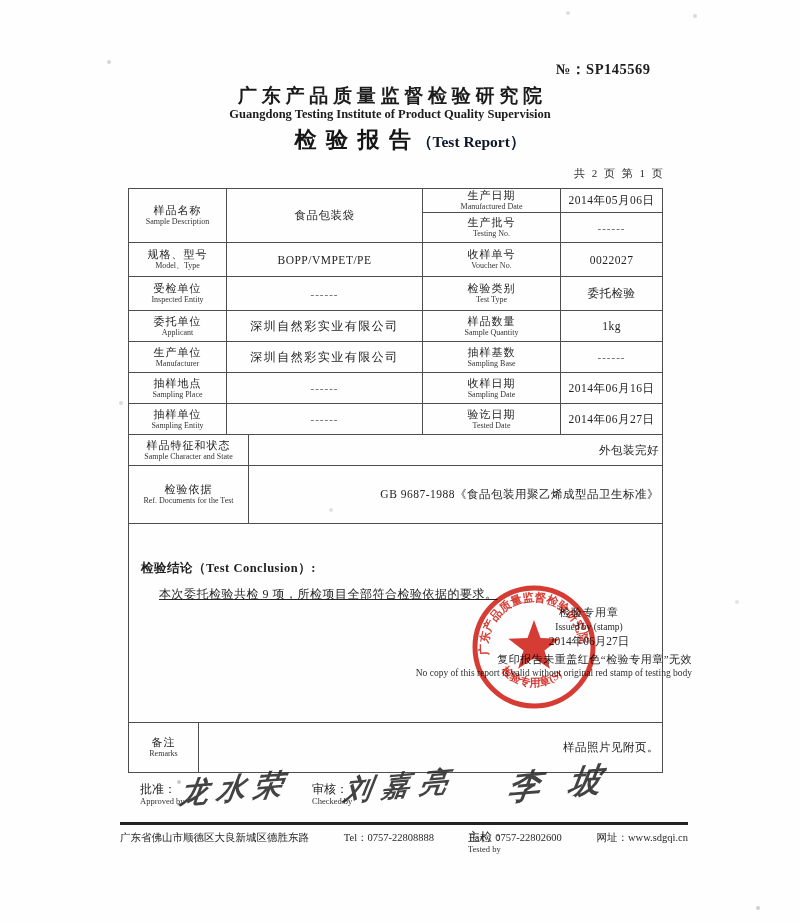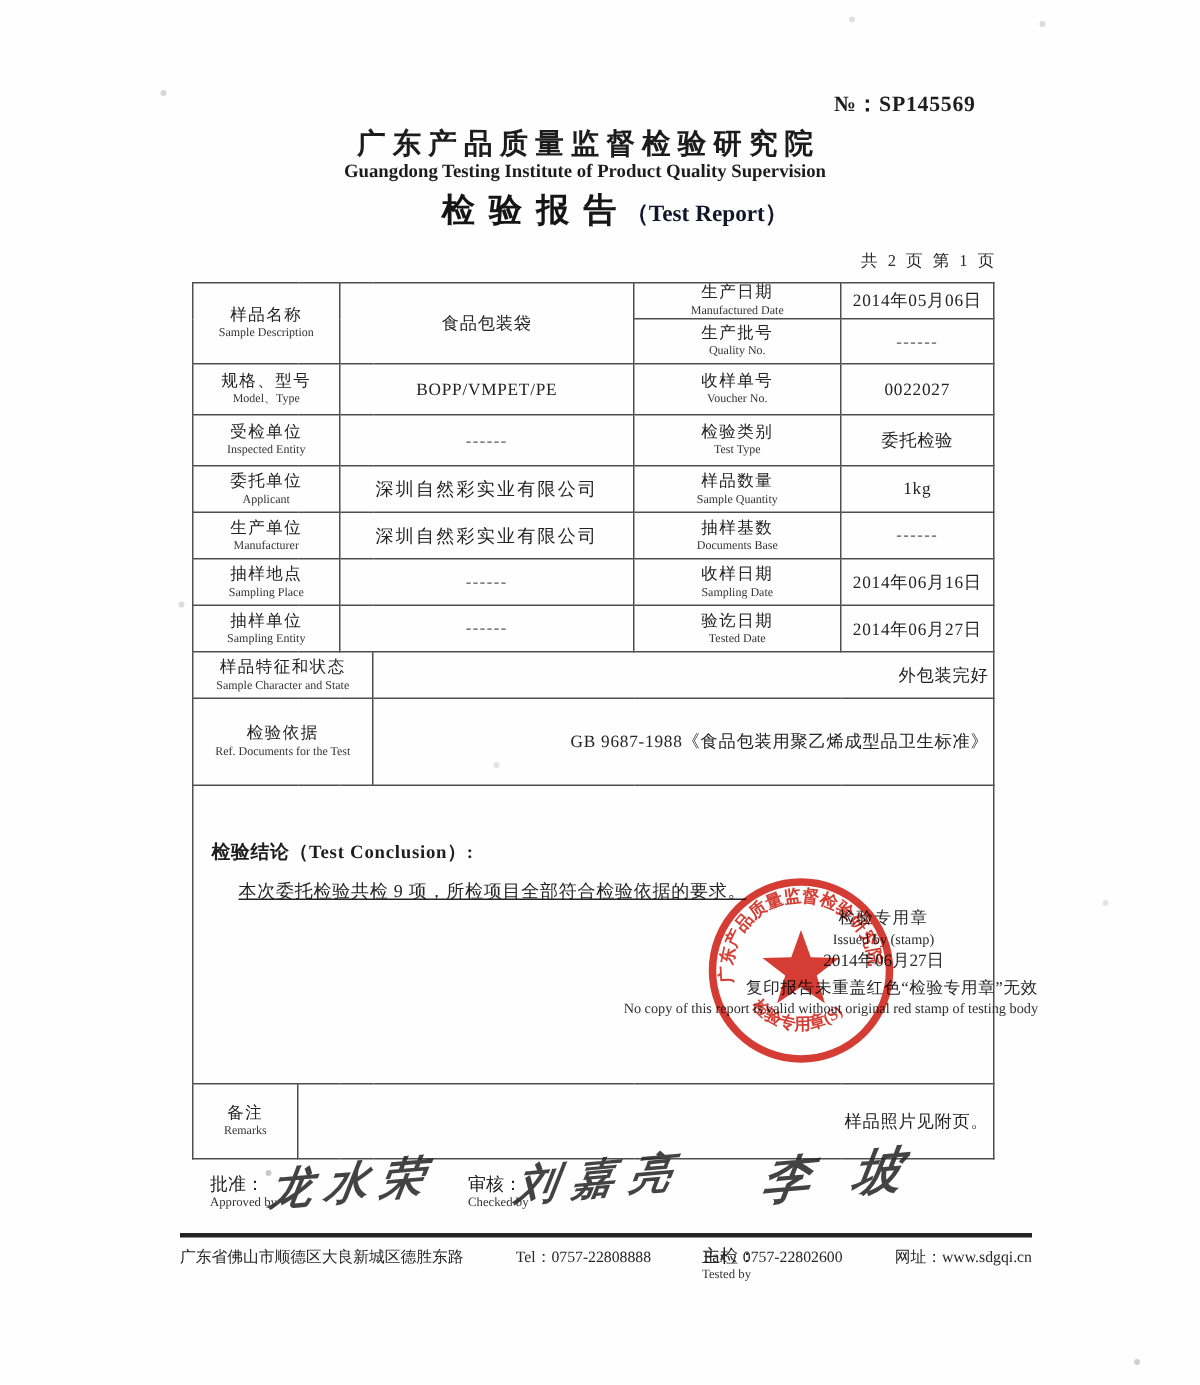--- a/index.html
+++ b/index.html
@@ -89,21 +89,21 @@
       <td class="val" colspan="2" rowspan="2">食品包装袋</td>
       <td class="lab">
         <span class="cn">生产日期</span>
         <span class="en">Manufactured Date</span>
       </td>
       <td class="val">2014年05月06日</td>
     </tr>
     <tr>
       <td class="lab h29">
         <span class="cn">生产批号</span>
-        <span class="en">Quality No.</span>
+        <span class="en">Testing No.</span>
       </td>
       <td class="val dash">------</td>
     </tr>
     <tr>
       <td class="lab h33" colspan="2">
         <span class="cn">规格、型号</span>
         <span class="en">Model、Type</span>
       </td>
       <td class="val" colspan="2">BOPP/VMPET/PE</td>
       <td class="lab">
@@ -137,21 +137,21 @@
       <td class="val">1kg</td>
     </tr>
     <tr>
       <td class="lab h30" colspan="2">
         <span class="cn">生产单位</span>
         <span class="en">Manufacturer</span>
       </td>
       <td class="val company" colspan="2">深圳自然彩实业有限公司</td>
       <td class="lab">
         <span class="cn">抽样基数</span>
-        <span class="en">Documents Base</span>
+        <span class="en">Sampling Base</span>
       </td>
       <td class="val dash">------</td>
     </tr>
     <tr>
       <td class="lab h30" colspan="2">
         <span class="cn">抽样地点</span>
         <span class="en">Sampling Place</span>
       </td>
       <td class="val dash" colspan="2">------</td>
       <td class="lab">

